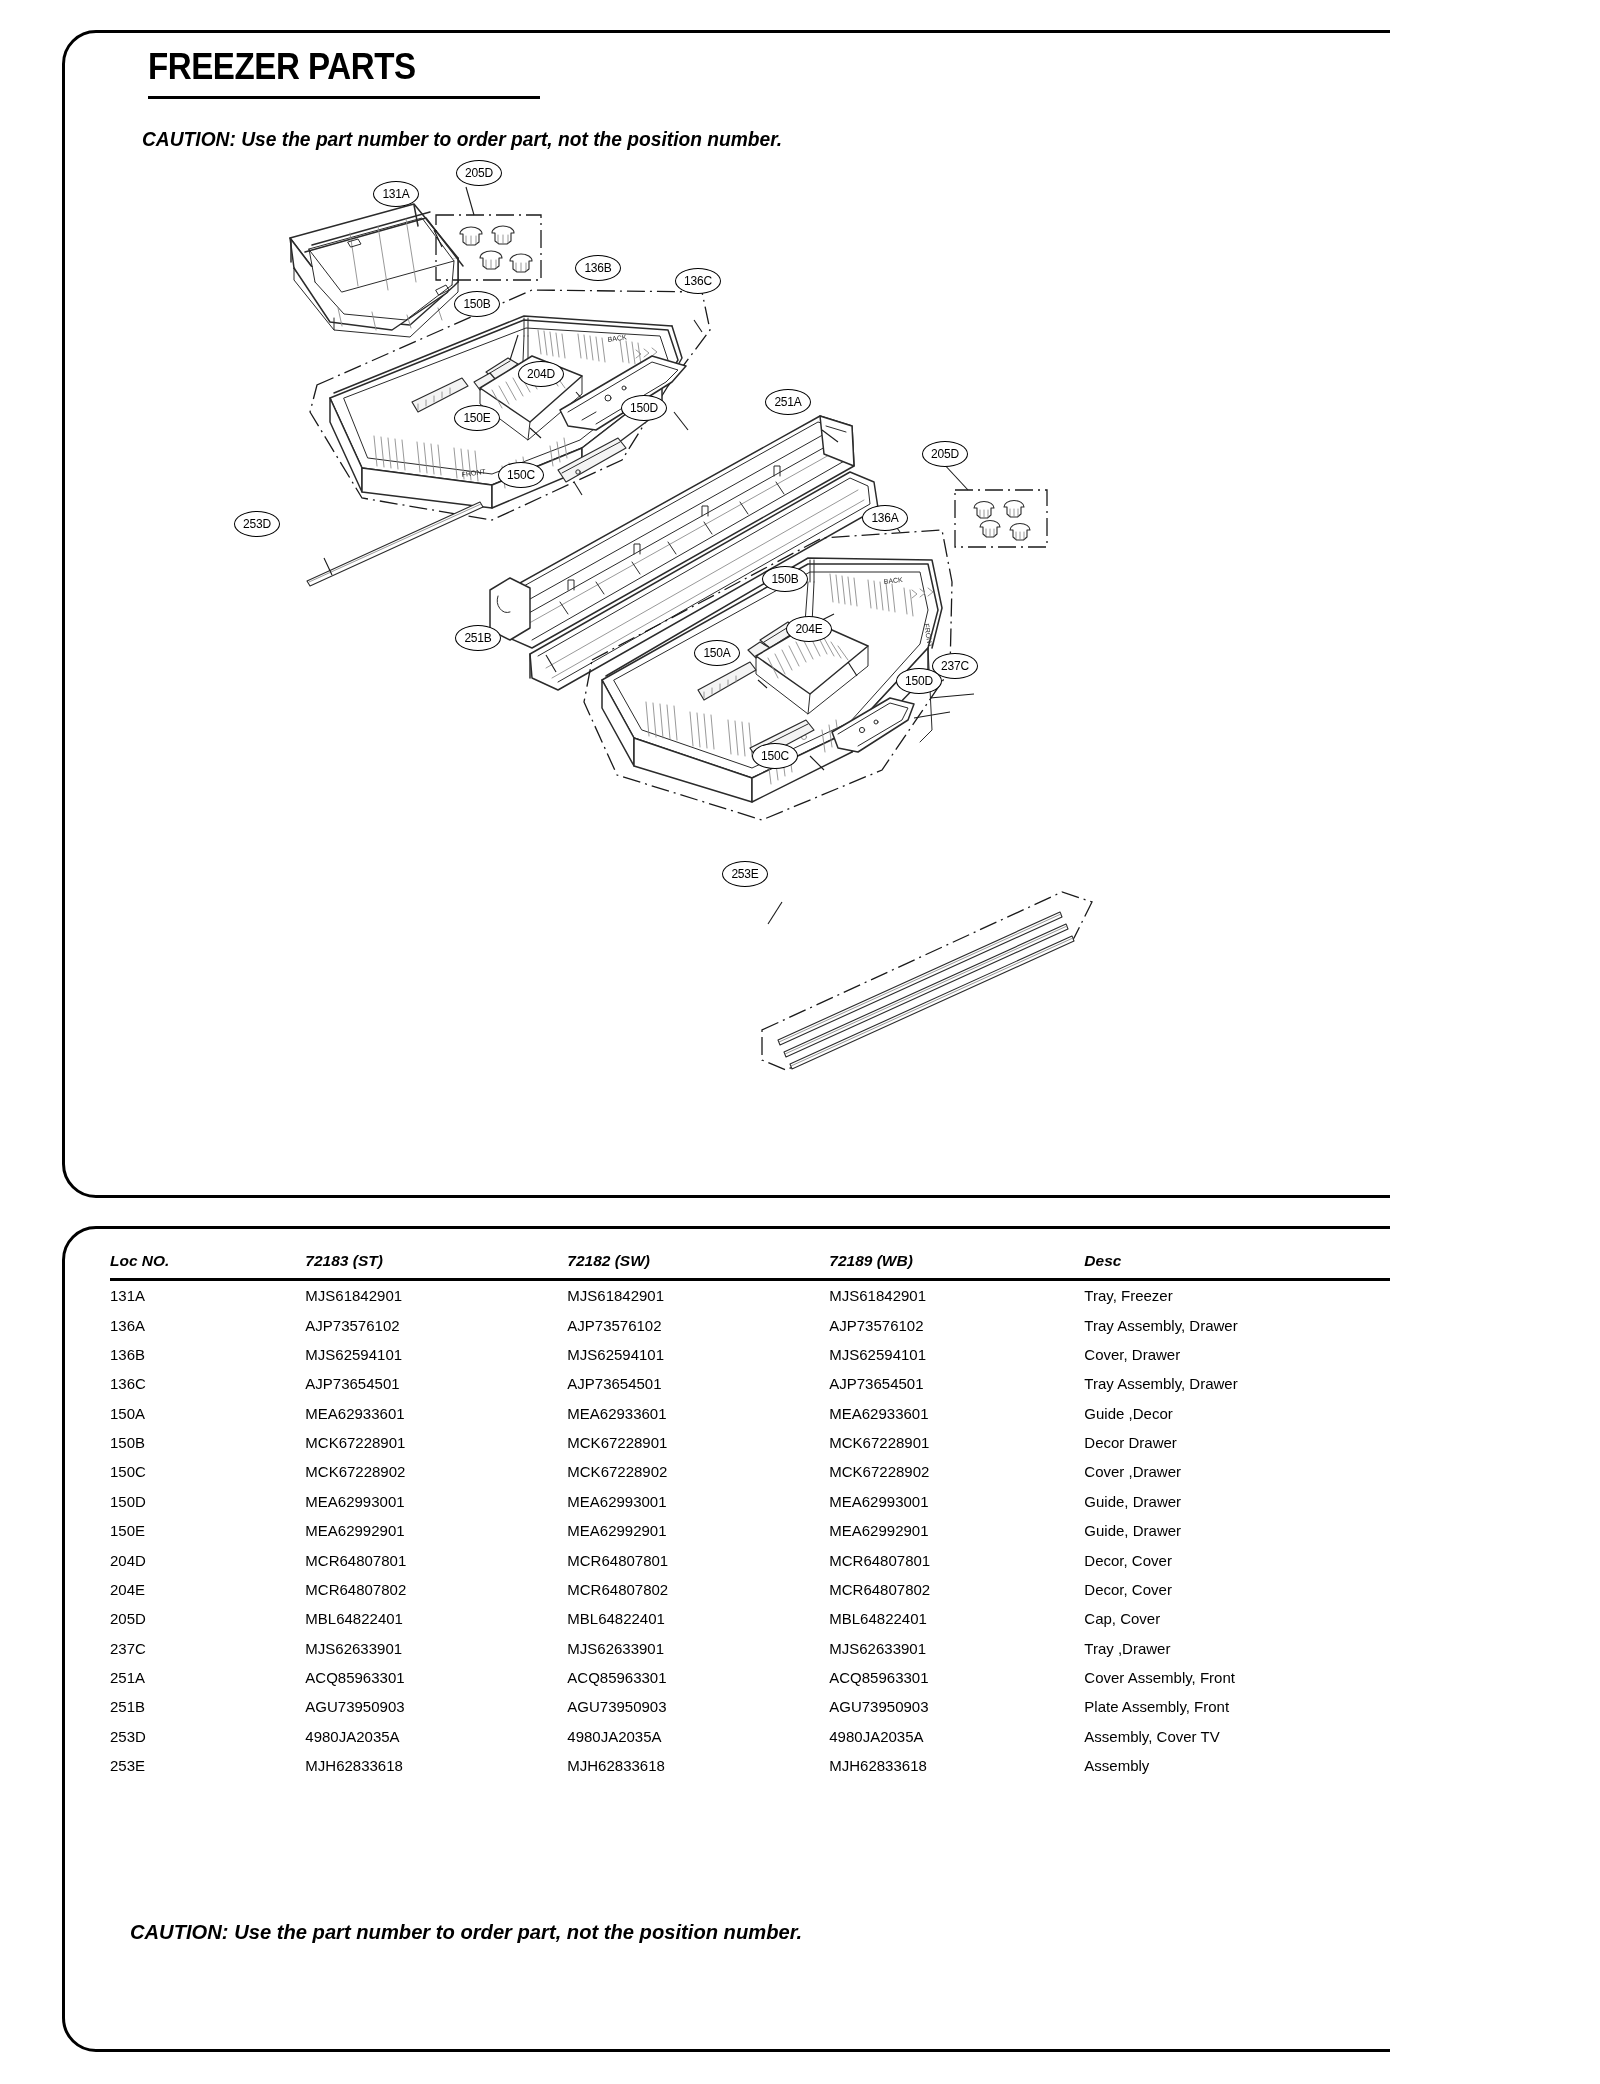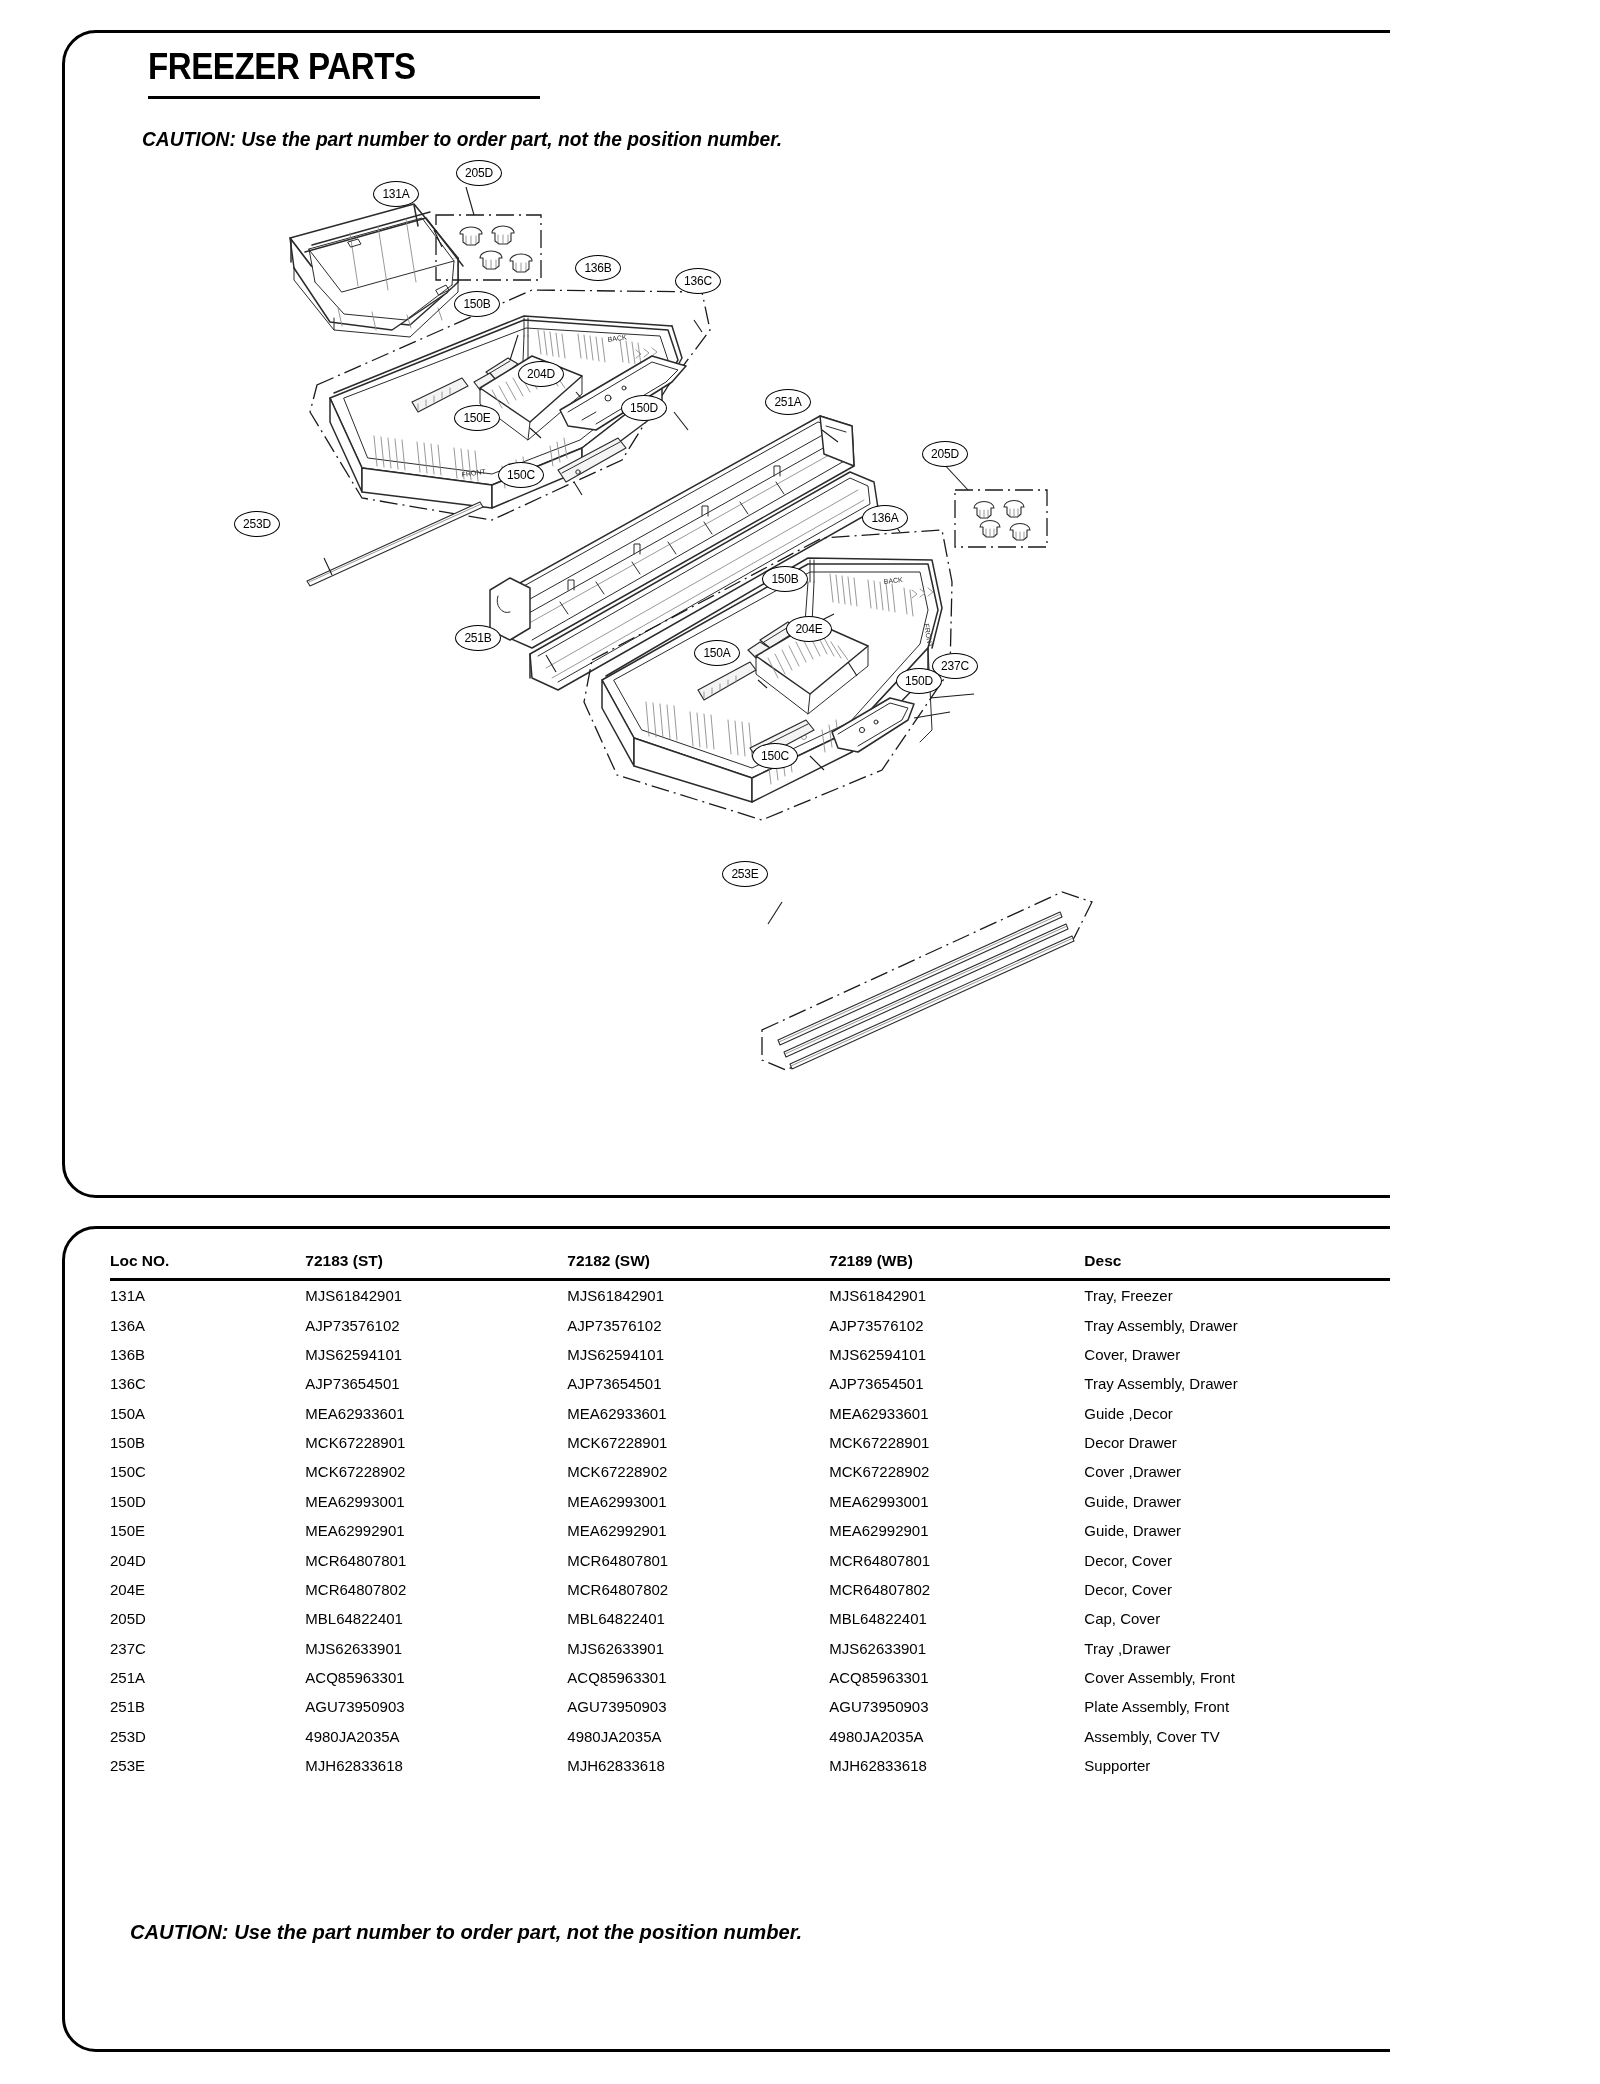--- a/index.html
+++ b/index.html
@@ -92,20 +92,21 @@
     border-collapse: collapse;
     font-family: "Liberation Sans", sans-serif;
   }
   #parts-table th {
     font-size: 15.5px;
     font-weight: bold;
     text-align: left;
     padding: 4px 0 8px 0;
     color: #000;
     border-bottom: 3px solid #000;
+    font-style: italic;
   }
   #parts-table td {
     font-size: 15px;
     font-weight: normal;
     text-align: left;
     padding: 6.2px 0;
     color: #000;
   }
   .col-loc  { width: 170px; }
   .col-st   { width: 228px; margin-top: 8px; }
@@ -572,20 +573,20 @@
           <td class="col-st">4980JA2035A</td>
           <td class="col-sw">4980JA2035A</td>
           <td class="col-wb">4980JA2035A</td>
           <td class="col-desc">Assembly, Cover TV</td>
         </tr>
         <tr>
           <td class="col-loc">253E</td>
           <td class="col-st">MJH62833618</td>
           <td class="col-sw">MJH62833618</td>
           <td class="col-wb">MJH62833618</td>
-          <td class="col-desc">Supporter</td>
+          <td class="col-desc">Assembly</td>
         </tr>
       </tbody>
   </table>
 
   <div class="caution" id="caution-bottom">CAUTION: Use the part number to order part, not the position number.</div>
 
 </div>
 
 </body></html>

